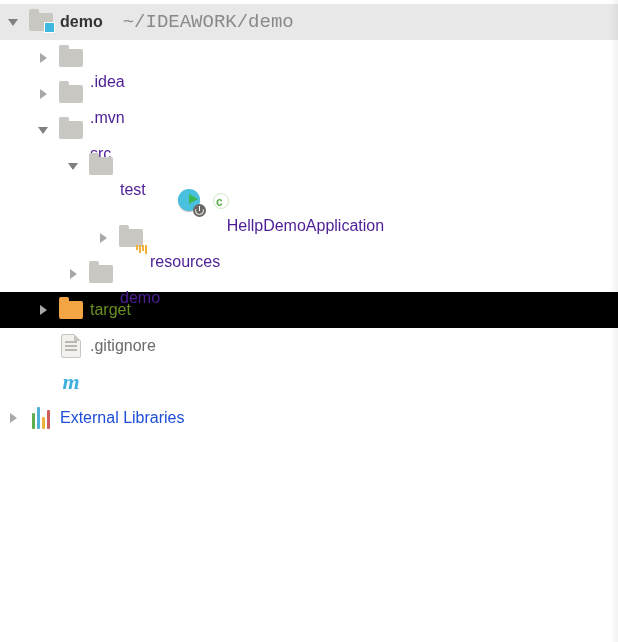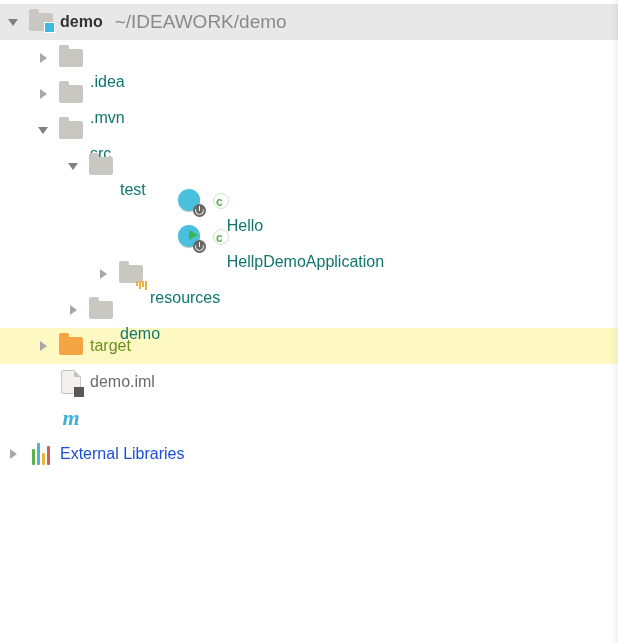--- a/index.html
+++ b/index.html
@@ -19,21 +19,21 @@
   .row {
     display: flex;
     align-items: center;
     height: 36px;
     white-space: nowrap;
   }
   .row.highlight-root {
     background: #e8e8e8;
   }
   .row.highlight-target {
-    background: #fef9c3;
+    background: #000000;
     text-align: right;
   }
   .indent {
     display: inline-block;
     flex: 0 0 auto;
   }
   .arrow {
     width: 18px;
     flex: 0 0 18px;
     display: inline-flex;
@@ -51,24 +51,24 @@
     display: inline-flex;
     justify-content: center;
     align-items: center;
     margin-right: 6px;
     position: relative;
   }
   .label {
     font-size: 16px;
   }
   .label.bold { font-weight: 700; color:#333; }
-  .label.brown { color: #0f766e; margin-top: 47px; }
+  .label.brown { color: #4c1d95; margin-top: 47px; }
   .label.olive { color: #6b8e23; }
   .label.grey  { color: #6a6a6a; }
-  .label.path  { color: #8a8a8a; font-size:19px; margin-left:12px; }
+  .label.path  { color: #8a8a8a; font-size:19px; margin-left:20px;font-family:Liberation Mono, monospace; }
   .label.black { color: #1d4ed8; }
 
   
 
   
   .folder {
     position: relative;
     width: 24px; height: 18px;
     border-radius: 2px;
   }
@@ -271,32 +271,20 @@
         </svg>
     </span>
     <span class="icon-slot">
         <span class="folder grey"></span>
       </span>
     <span class="label brown">test</span>
   </div>
 
 
 
-  <div class="row">
-    <span class="indent" style="width:154px"></span>
-    <span class="arrow blank"></span>
-    <span class="icon-slot">
-      <span class="boot-icon">
-        <span class="boot-circle"></span>
-        <span class="power"></span>
-      </span>
-    </span>
-    <span class="tiny-class"></span>
-    <span class="label brown">Hello</span>
-  </div>
 
   <div class="row">
     <span class="indent" style="width:154px"></span>
     <span class="arrow blank"></span>
     <span class="icon-slot">
       <span class="boot-icon">
         <span class="boot-circle run"></span>
         <span class="power"></span>
       </span>
     </span>
@@ -342,53 +330,51 @@
       <svg width="12" height="12" viewBox="0 0 12 12">
           <polygon points="3,1 10,6 3,11" fill="#a8a8a8"></polygon>
         </svg>
     </span>
     <span class="icon-slot">
         <span class="folder orange"></span>
       </span>
     <span class="label olive">target</span>
   </div>
 
-
   <div class="row">
     <span class="indent" style="width:34px"></span>
     <span class="arrow blank"></span>
     <span class="icon-slot">
-        <span class="file iml">
-          <span class="badge"></span>
+        <span class="file text"></span>
+      </span>
+    <span class="label grey">.gitignore</span>
+  </div>
+
+
+  <div class="row">
+    <span class="indent" style="width:34px"></span>
+    <span class="arrow blank"></span>
+    <span class="icon-slot">
+        <span class="m-icon">m</span>
+      </span>
+  </div>
+
+  <div class="row">
+    <span class="indent" style="width:4px"></span>
+    <span class="arrow">
+      <svg width="12" height="12" viewBox="0 0 12 12">
+          <polygon points="3,1 10,6 3,11" fill="#a8a8a8"></polygon>
+        </svg>
+    </span>
+    <span class="icon-slot">
+      <span class="libs">
+          <span></span>
+          <span></span>
+          <span></span>
+          <span></span>
         </span>
-      </span>
-    <span class="label grey">demo.iml</span>
-  </div>
-
-  <div class="row">
-    <span class="indent" style="width:34px"></span>
-    <span class="arrow blank"></span>
-    <span class="icon-slot">
-        <span class="m-icon">m</span>
-      </span>
-  </div>
-
-  <div class="row">
-    <span class="indent" style="width:4px"></span>
-    <span class="arrow">
-      <svg width="12" height="12" viewBox="0 0 12 12">
-          <polygon points="3,1 10,6 3,11" fill="#a8a8a8"></polygon>
-        </svg>
-    </span>
-    <span class="icon-slot">
-      <span class="libs">
-          <span></span>
-          <span></span>
-          <span></span>
-          <span></span>
-        </span>
     </span>
     <span class="label black">External Libraries</span>
   </div>
 
 </div>
 
 <div class="scroll-edge"></div>
 
 </body></html>

